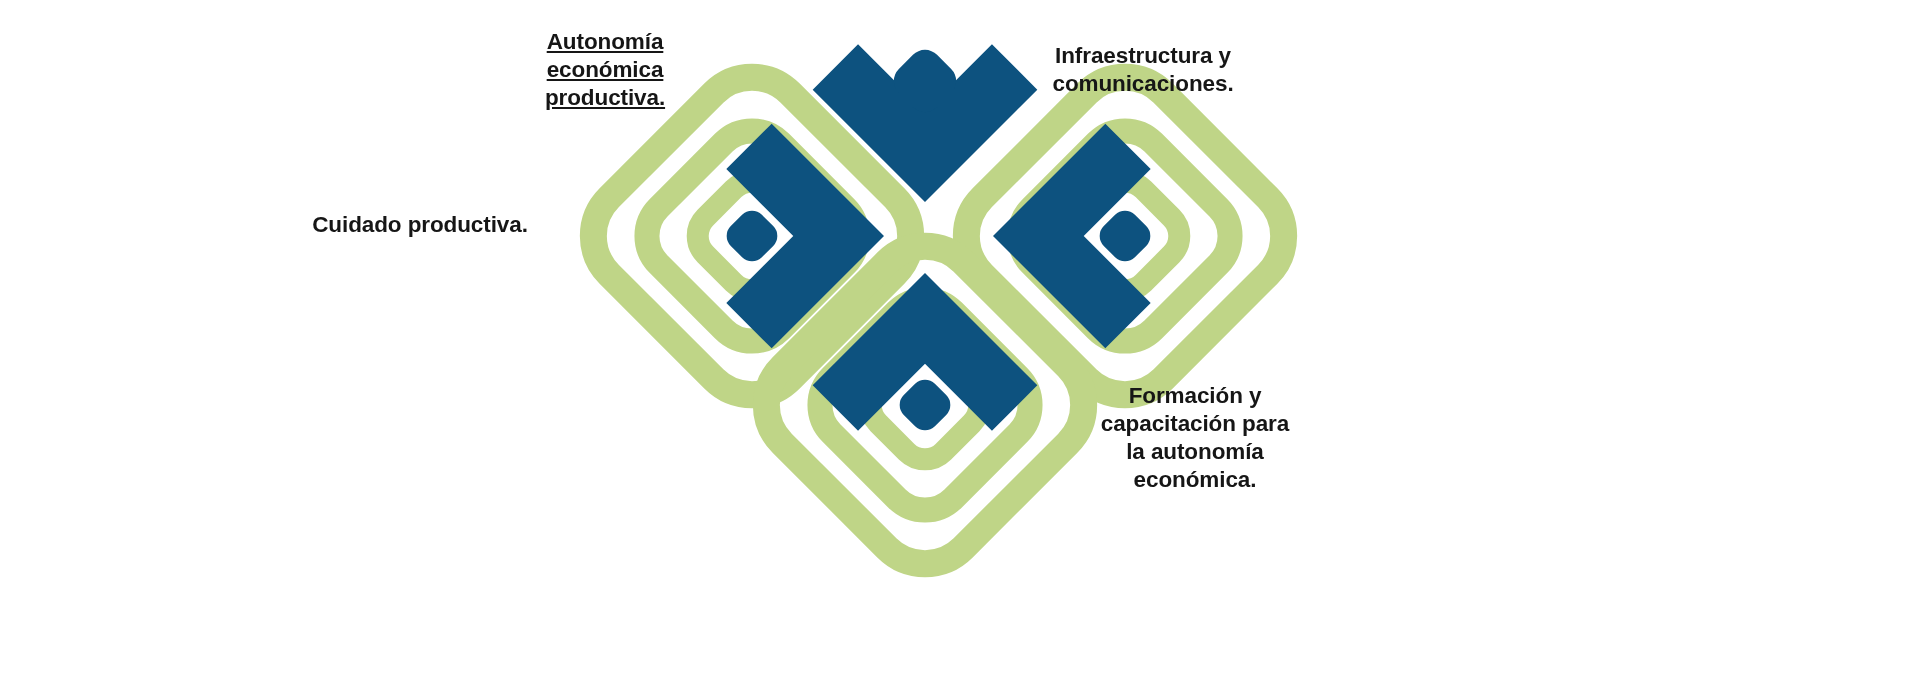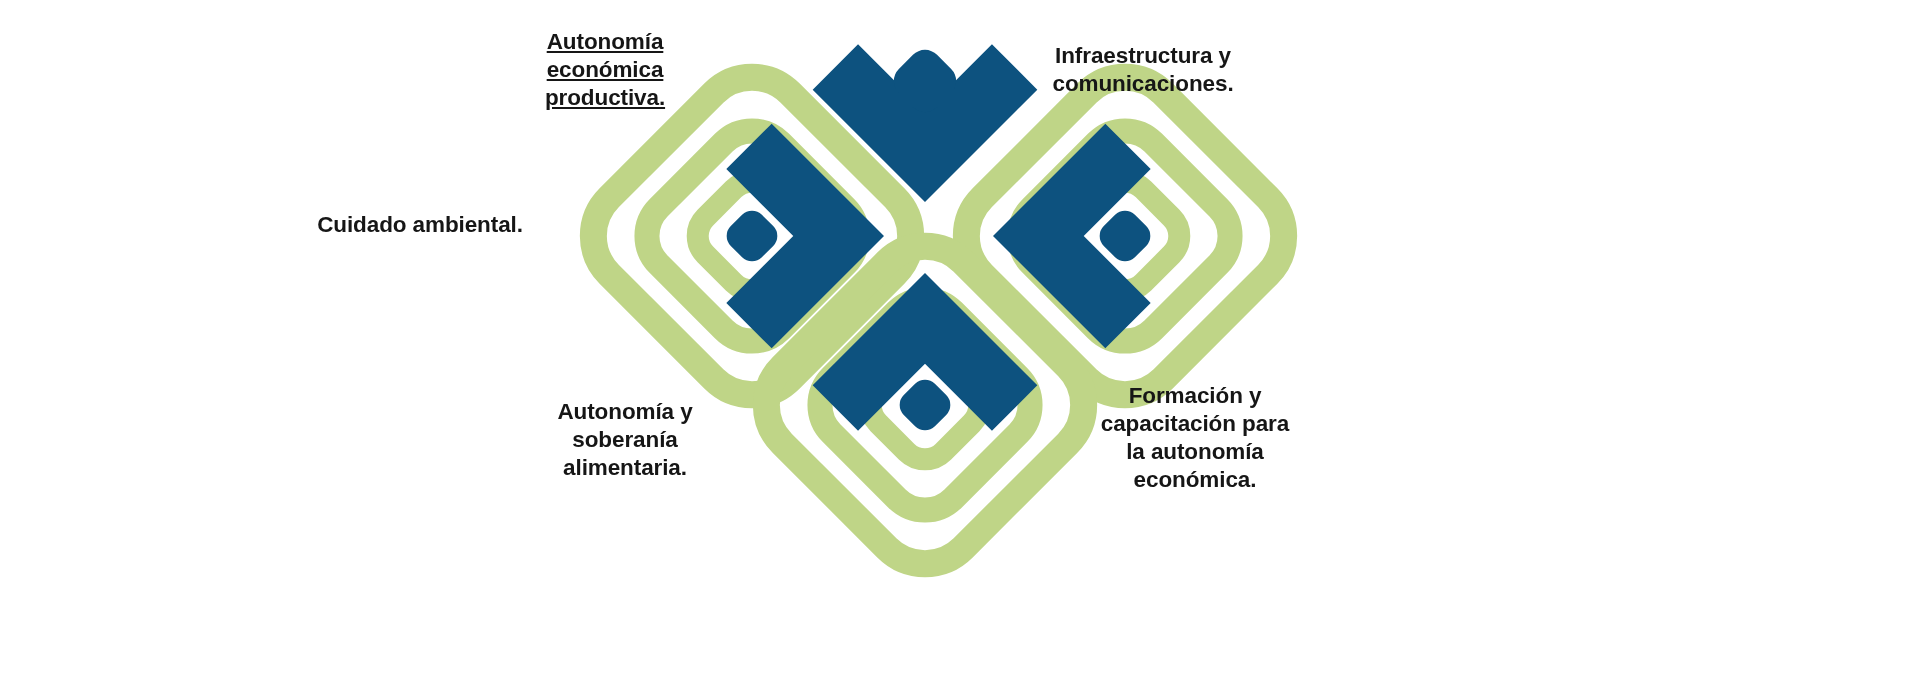--- a/index.html
+++ b/index.html
@@ -133,25 +133,22 @@
     </svg>
   </div>
 
   <div class="label" id="label-autonomia-economica-productiva">Autonomía
 económica
 productiva.</div>
 
   <div class="label" id="label-infraestructura-comunicaciones">Infraestructura y
 comunicaciones.</div>
 
-  <div class="label" id="label-cuidado-ambiental">Cuidado ambiental.</div>
+  <div class="label" id="label-cuidado-ambiental">Cuidado productiva.</div>
 
 
-  <div class="label" id="label-autonomia-soberania-alimentaria">Autonomía y
-soberanía
-alimentaria.</div>
 
   <div class="label" id="label-formacion-capacitacion">Formación y
 capacitación para
 la autonomía
 económica.</div>
 
 </div>
 
 </body></html>

